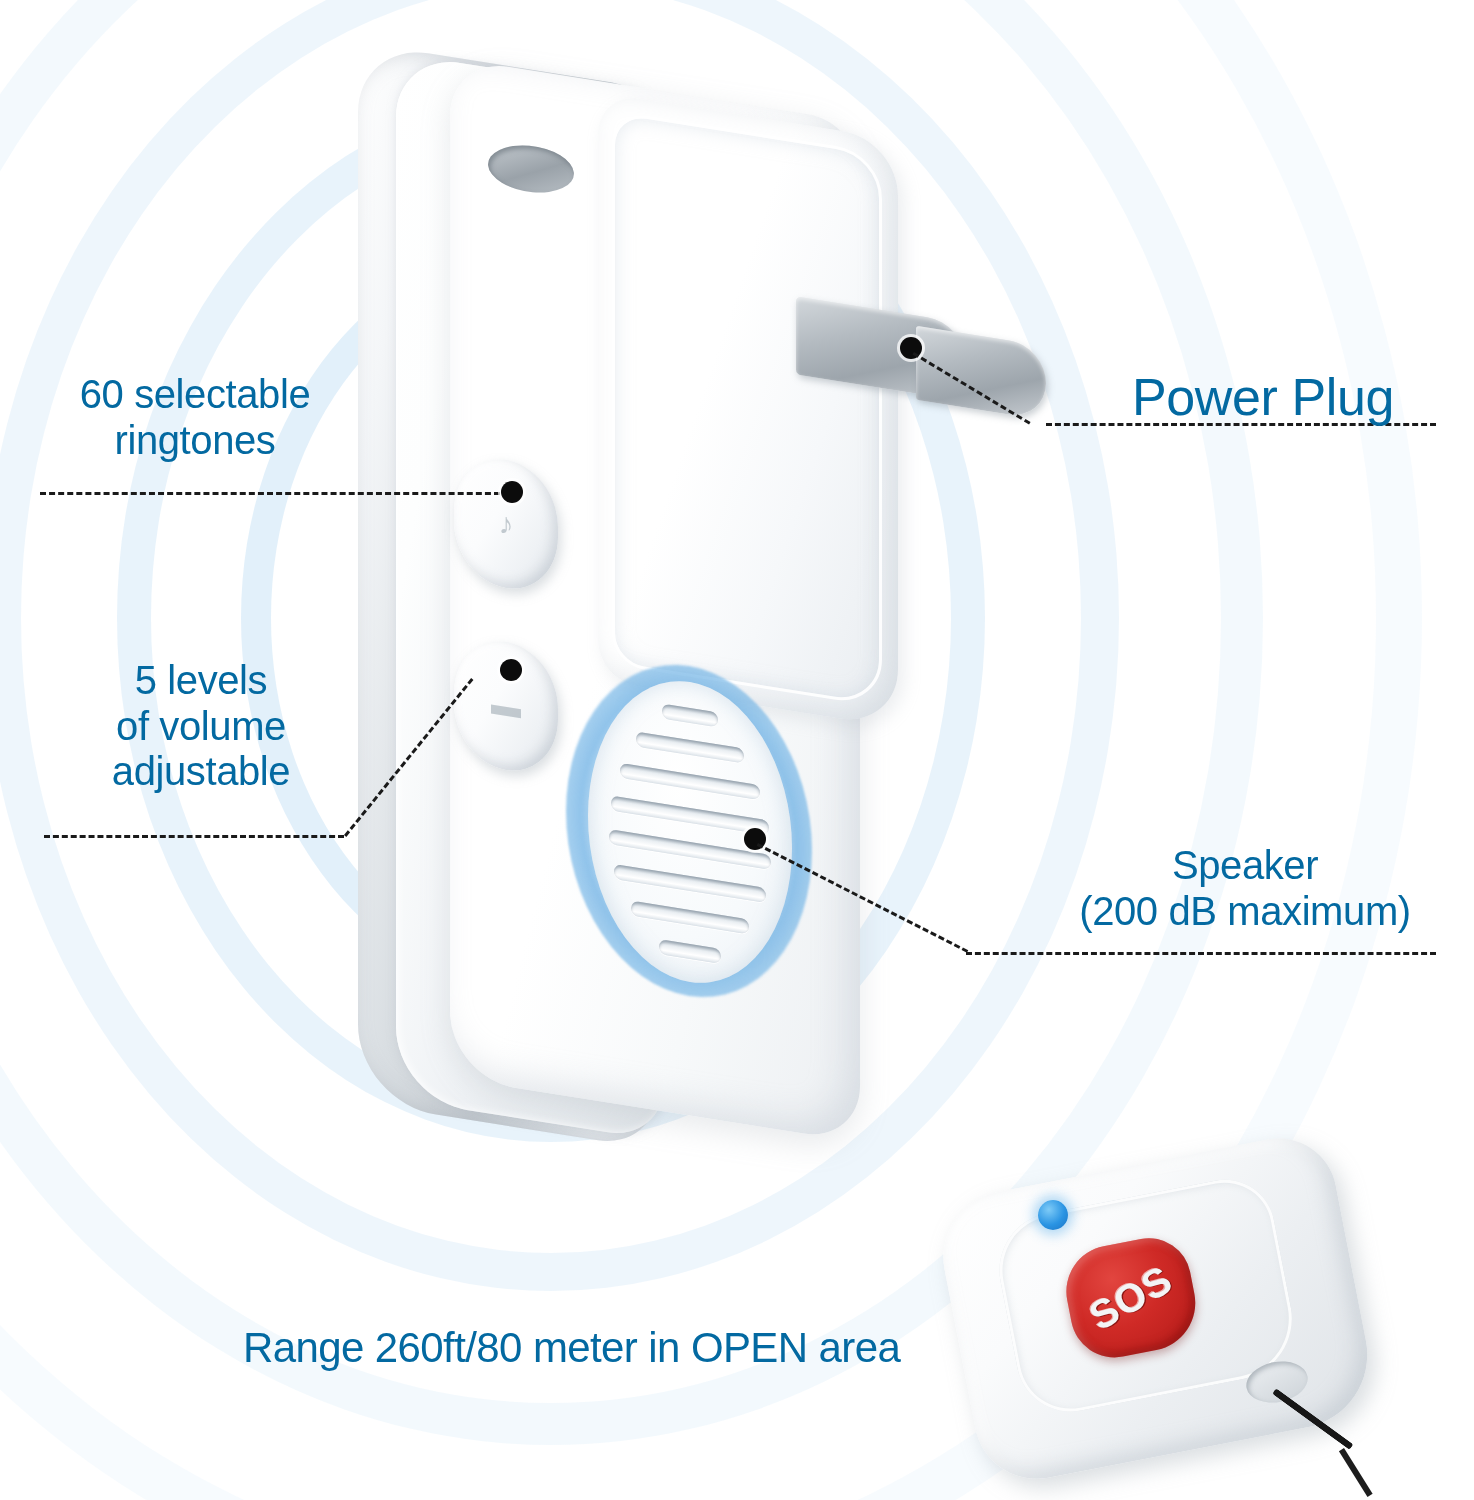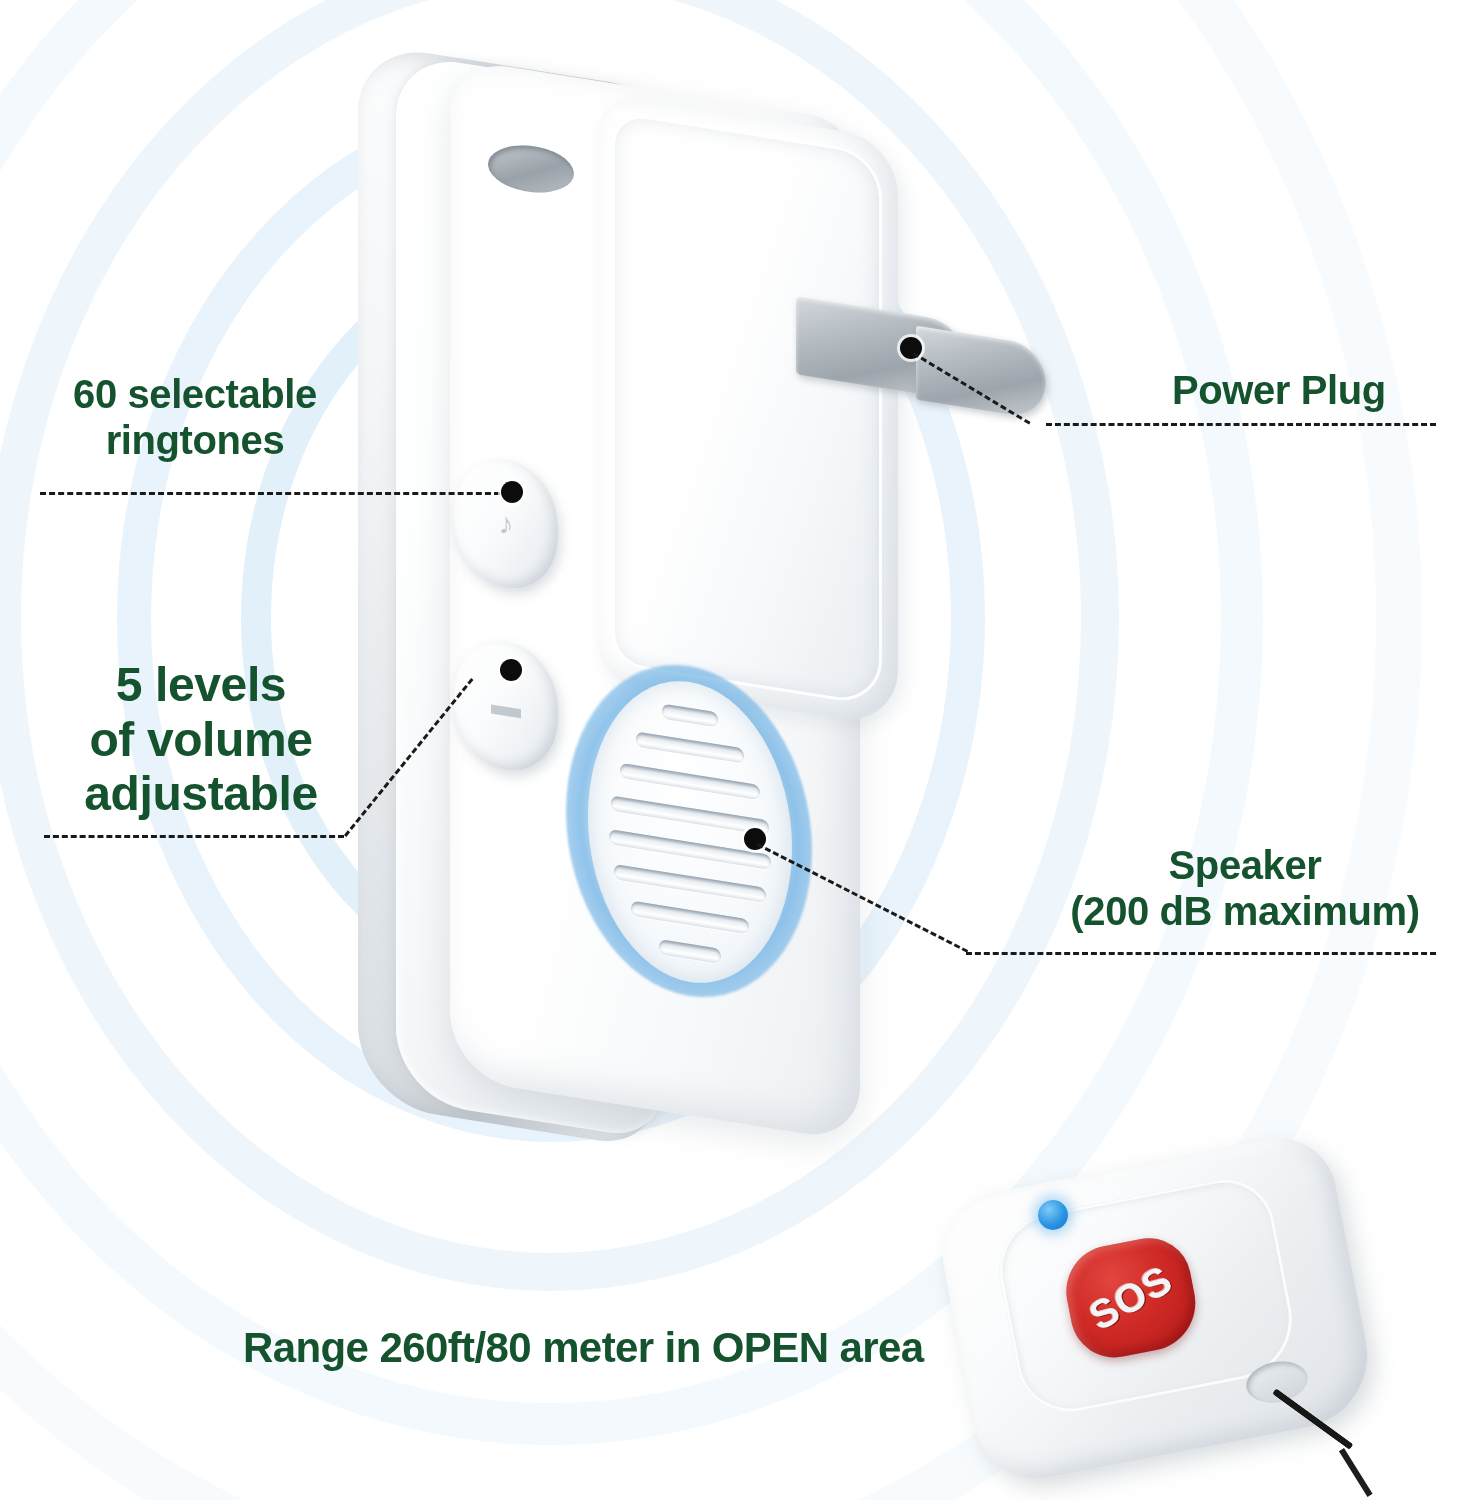--- a/index.html
+++ b/index.html
@@ -12,26 +12,26 @@
   
   .rings{position:absolute;inset:0;}
   .ring{
     position:absolute;border-radius:50%;
     border-style:solid;background:transparent;
     left:50%;top:50%;transform:translate(-50%,-50%);
   }
 
   
   .label{
-    position:absolute;color:#14532d;font-weight:700;
+    position:absolute;color:#0369a1;font-weight:400;
     line-height:1.14;letter-spacing:-.4px;white-space:pre-line;
   }
   .lbl-ringtones{left:30px;top:372px;width:330px;text-align:center;font-size:40px;}
-  .lbl-volume{left:46px;top:658px;width:310px;text-align:center;font-size:48px;}
-  .lbl-plug{left:1172px;top:368px;font-size:40px;text-align:right;}
+  .lbl-volume{left:46px;top:658px;width:310px;text-align:center;font-size:40px;}
+  .lbl-plug{left:1132px;top:368px;font-size:52px;text-align:right;}
   .lbl-speaker{left:1030px;top:843px;width:430px;text-align:center;font-size:40px;}
   .lbl-range{left:243px;top:1324px;font-size:42px;letter-spacing:-.6px;}
 
   
   .lead{position:absolute;height:0;border-top:3px dashed #1a1a1a;transform-origin:0 0;}
   .dot{position:absolute;width:22px;height:22px;border-radius:50%;background:#0c0c0c;
        box-shadow:0 0 0 3px rgba(255,255,255,.75);}
 
   
   #device{position:absolute;left:330px;top:60px;width:700px;height:1090px;}

